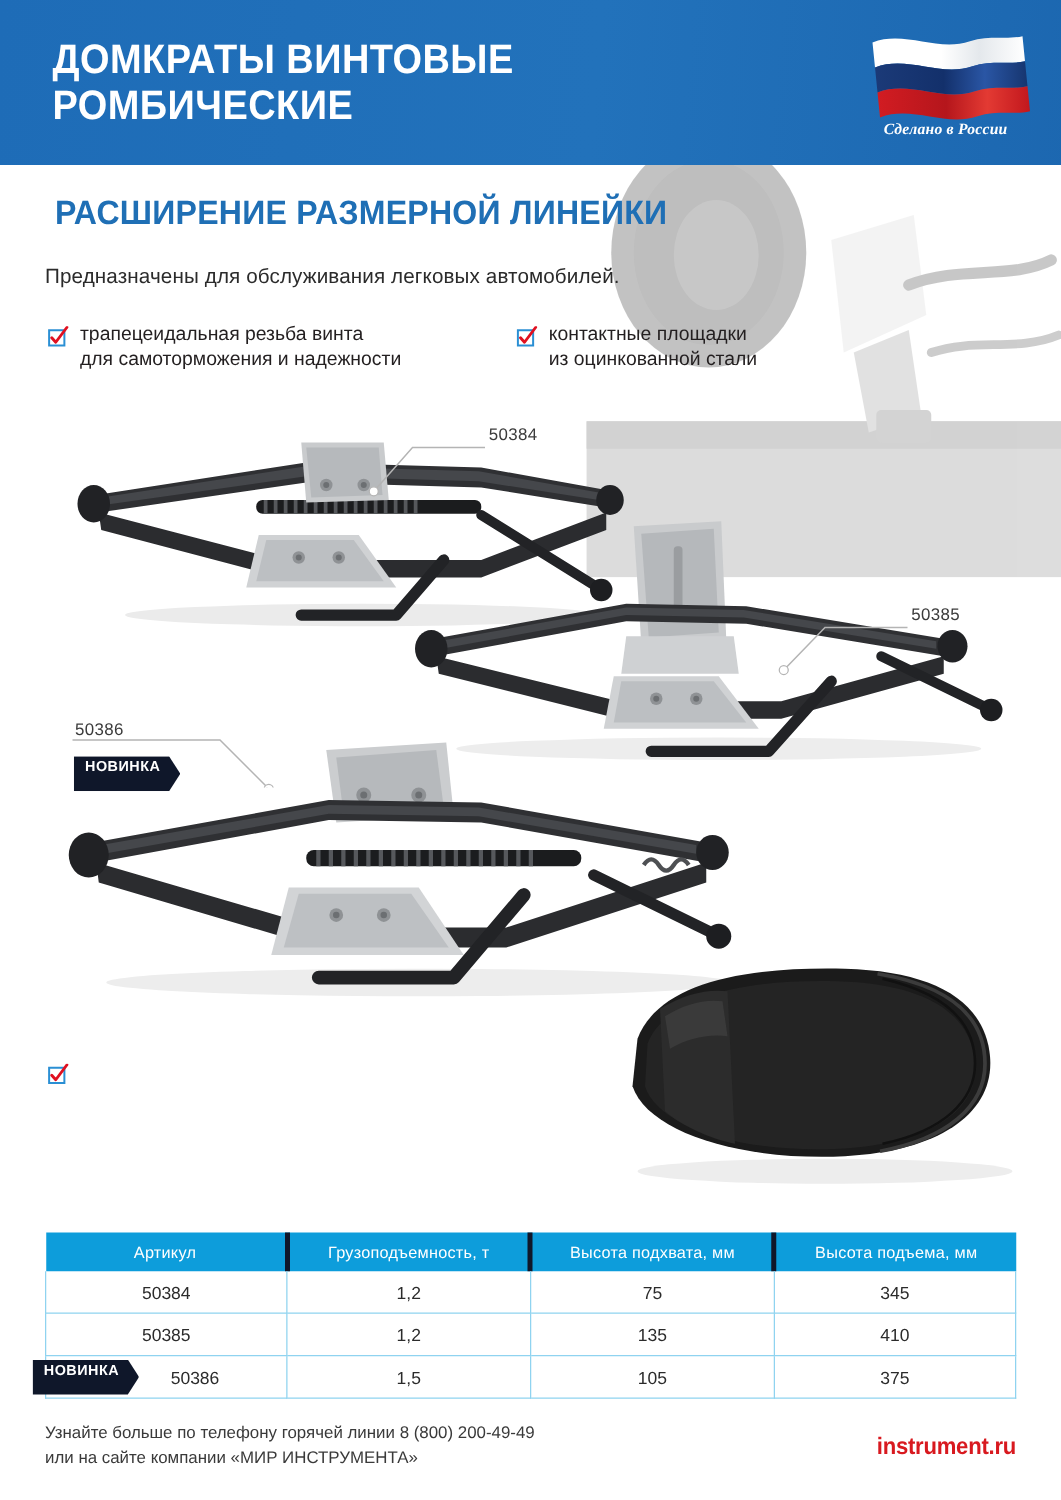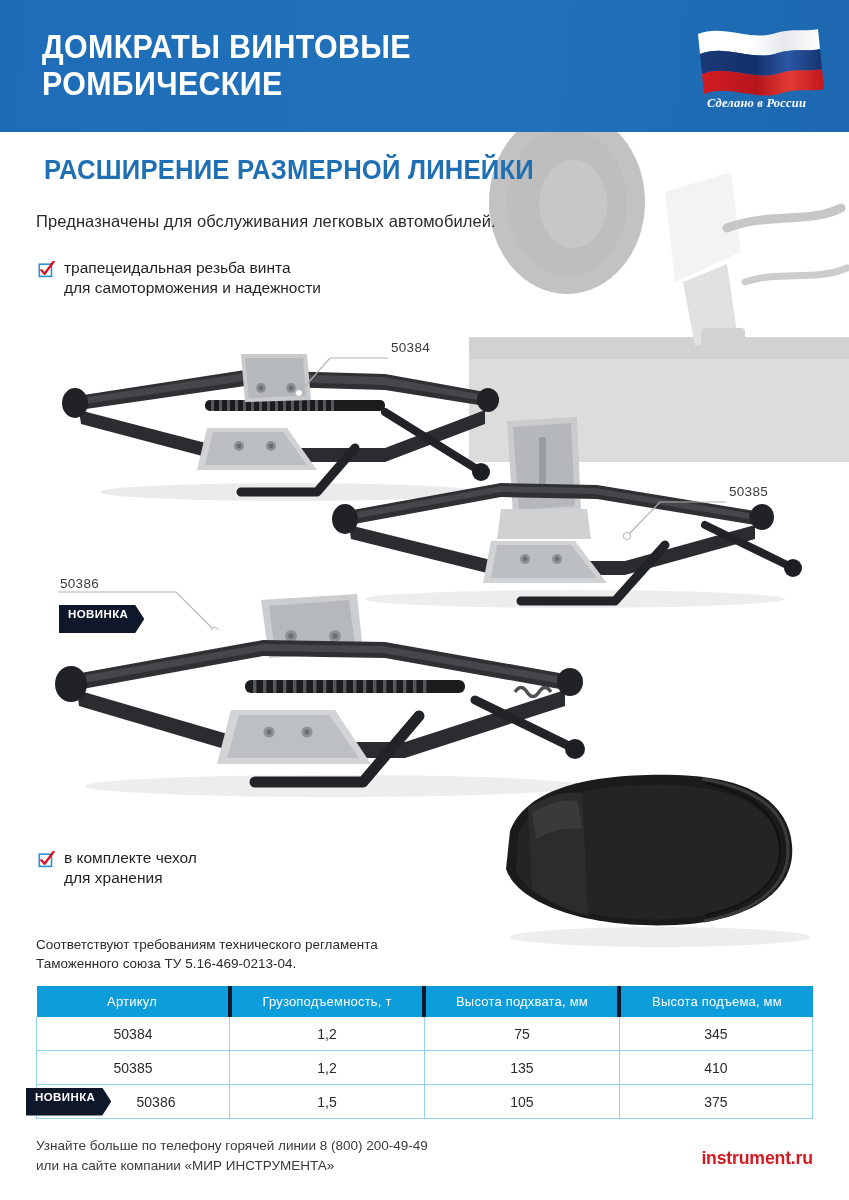--- a/index.html
+++ b/index.html
@@ -305,30 +305,38 @@
     <span class="chk">
       <svg width="17" height="17" viewBox="0 0 17 17">
         <rect x="1.3" y="3.2" width="12.2" height="12.2" fill="#ffffff" stroke="#2a8fd4" stroke-width="1.6"></rect>
         <path d="M3.4 9.2 L6.6 12.8 L15.6 0.8" stroke="#e01020" stroke-width="2.3" fill="none" stroke-linecap="round" stroke-linejoin="round"></path>
       </svg>
     </span>
     <span class="label">трапецеидальная резьба винта
 для самоторможения и надежности</span>
   </div>
 
+  <div class="feature" id="feature-1">
+    <span class="chk">
+      <svg width="17" height="17" viewBox="0 0 17 17">
+        <rect x="1.3" y="3.2" width="12.2" height="12.2" fill="#ffffff" stroke="#2a8fd4" stroke-width="1.6"></rect>
+        <path d="M3.4 9.2 L6.6 12.8 L15.6 0.8" stroke="#e01020" stroke-width="2.3" fill="none" stroke-linecap="round" stroke-linejoin="round"></path>
+      </svg>
+    </span>
+    <span class="label">контактные площадки
+из оцинкованной стали</span>
+  </div>
 
   <div class="feature" id="feature-2">
     <span class="chk">
       <svg width="17" height="17" viewBox="0 0 17 17">
         <rect x="1.3" y="3.2" width="12.2" height="12.2" fill="#ffffff" stroke="#2a8fd4" stroke-width="1.6"></rect>
         <path d="M3.4 9.2 L6.6 12.8 L15.6 0.8" stroke="#e01020" stroke-width="2.3" fill="none" stroke-linecap="round" stroke-linejoin="round"></path>
       </svg>
     </span>
-    <span class="label">в комплекте чехол
-для хранения</span>
   </div>
 
   <div class="product-photo" style="left:55px; top:352px; width:460px; height:150px;">
     <svg width="460" height="150" viewBox="0 0 460 150">
       <ellipse cx="235" cy="140" rx="190" ry="9" fill="#ebebeb"></ellipse>
 
       <path d="M22 44 L190 18 L330 22 L430 40 L430 54 L330 38 L190 34 L24 58 Z" fill="#2f3033"></path>
       <path d="M26 46 L190 21 L328 25 L424 42 L424 48 L328 33 L190 29 L28 52 Z" fill="#45474b"></path>
 
       <path d="M24 58 L170 96 L330 96 L430 58 L430 72 L330 110 L170 110 L26 72 Z" fill="#2b2c2f"></path>
@@ -494,22 +502,20 @@
     <path d="M58 262 L176 262 L214 300" stroke="#b4b4b4" stroke-width="1.2" fill="none"></path>
     <circle cx="215" cy="301" r="3.6" fill="#ffffff" stroke="#b4b4b4" stroke-width="1"></circle>
   </svg>
 
   <div class="callout-label" id="label-50384">50384</div>
   <div class="callout-label" id="label-50385">50385</div>
   <div class="callout-label" id="label-50386">50386</div>
 
   <span class="novinka-badge" id="badge-hero">НОВИНКА</span>
 
-  <div class="cert-text">Соответствуют требованиям технического регламента
-Таможенного союза ТУ 5.16-469-0213-04.</div>
 
   <table class="spec-table">
     <thead>
       <tr>
         <th style="width:25%">Артикул</th>
         <th style="width:25%">Грузоподъемность, т</th>
         <th style="width:25%">Высота подхвата, мм</th>
         <th style="width:25%">Высота подъема, мм</th>
       </tr>
     </thead>

